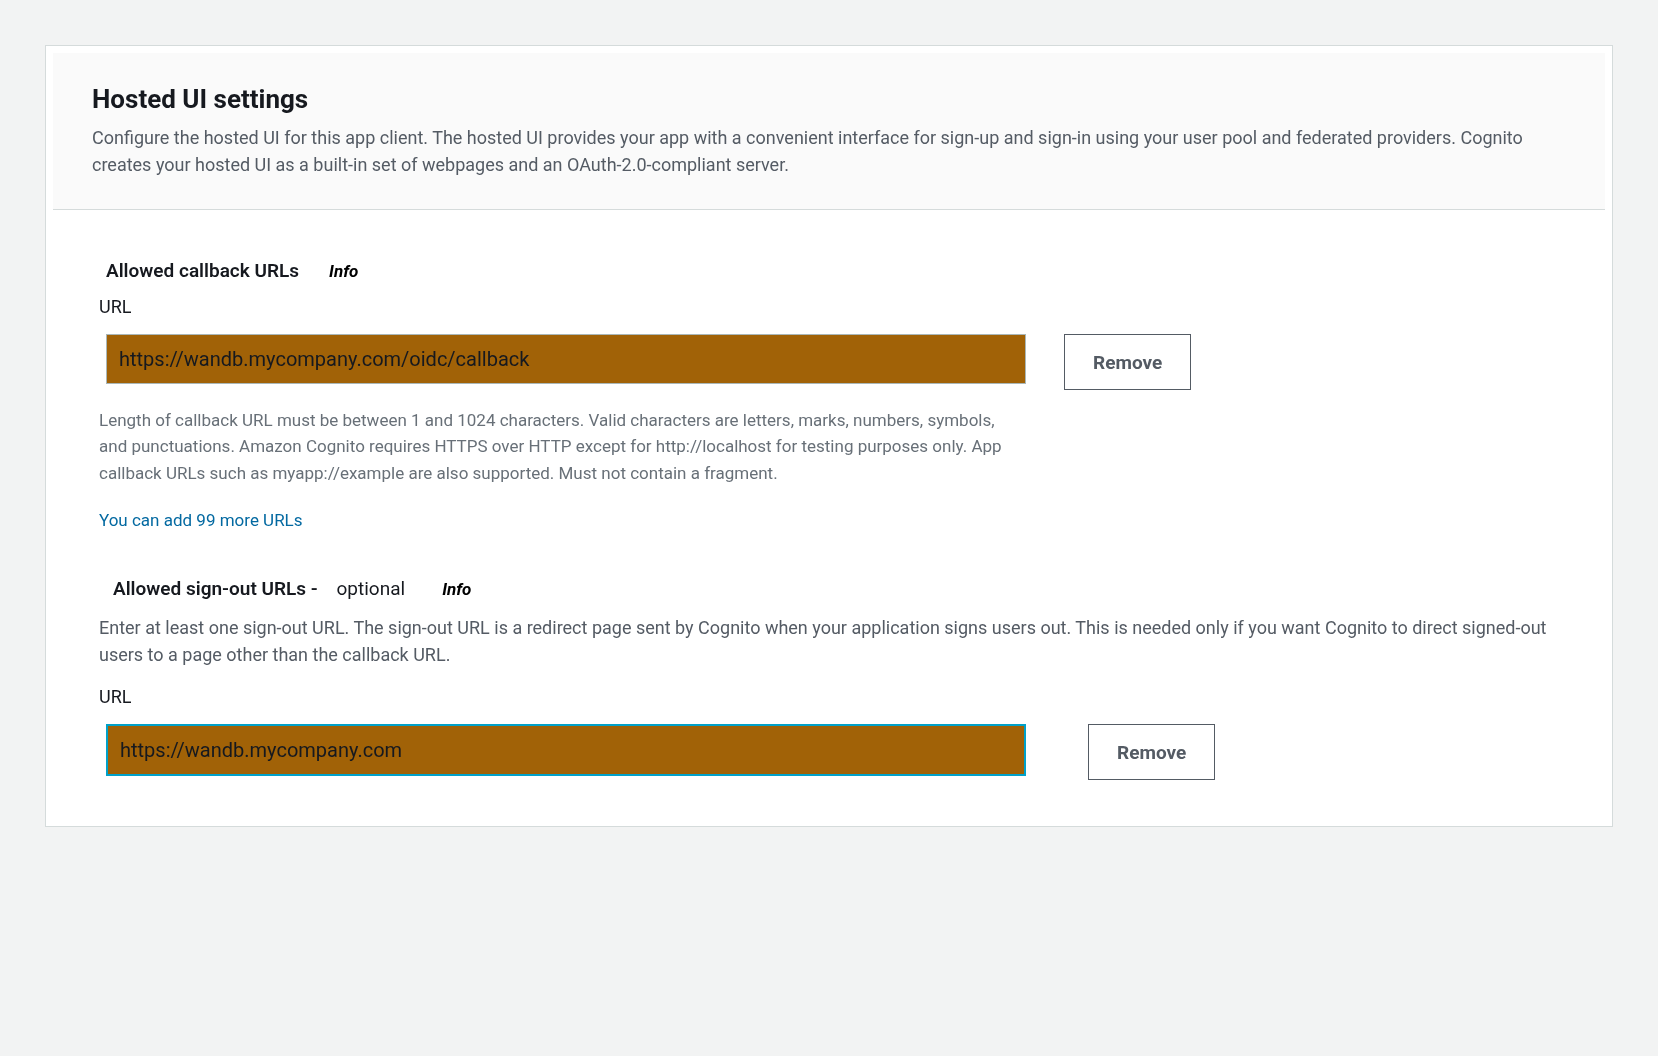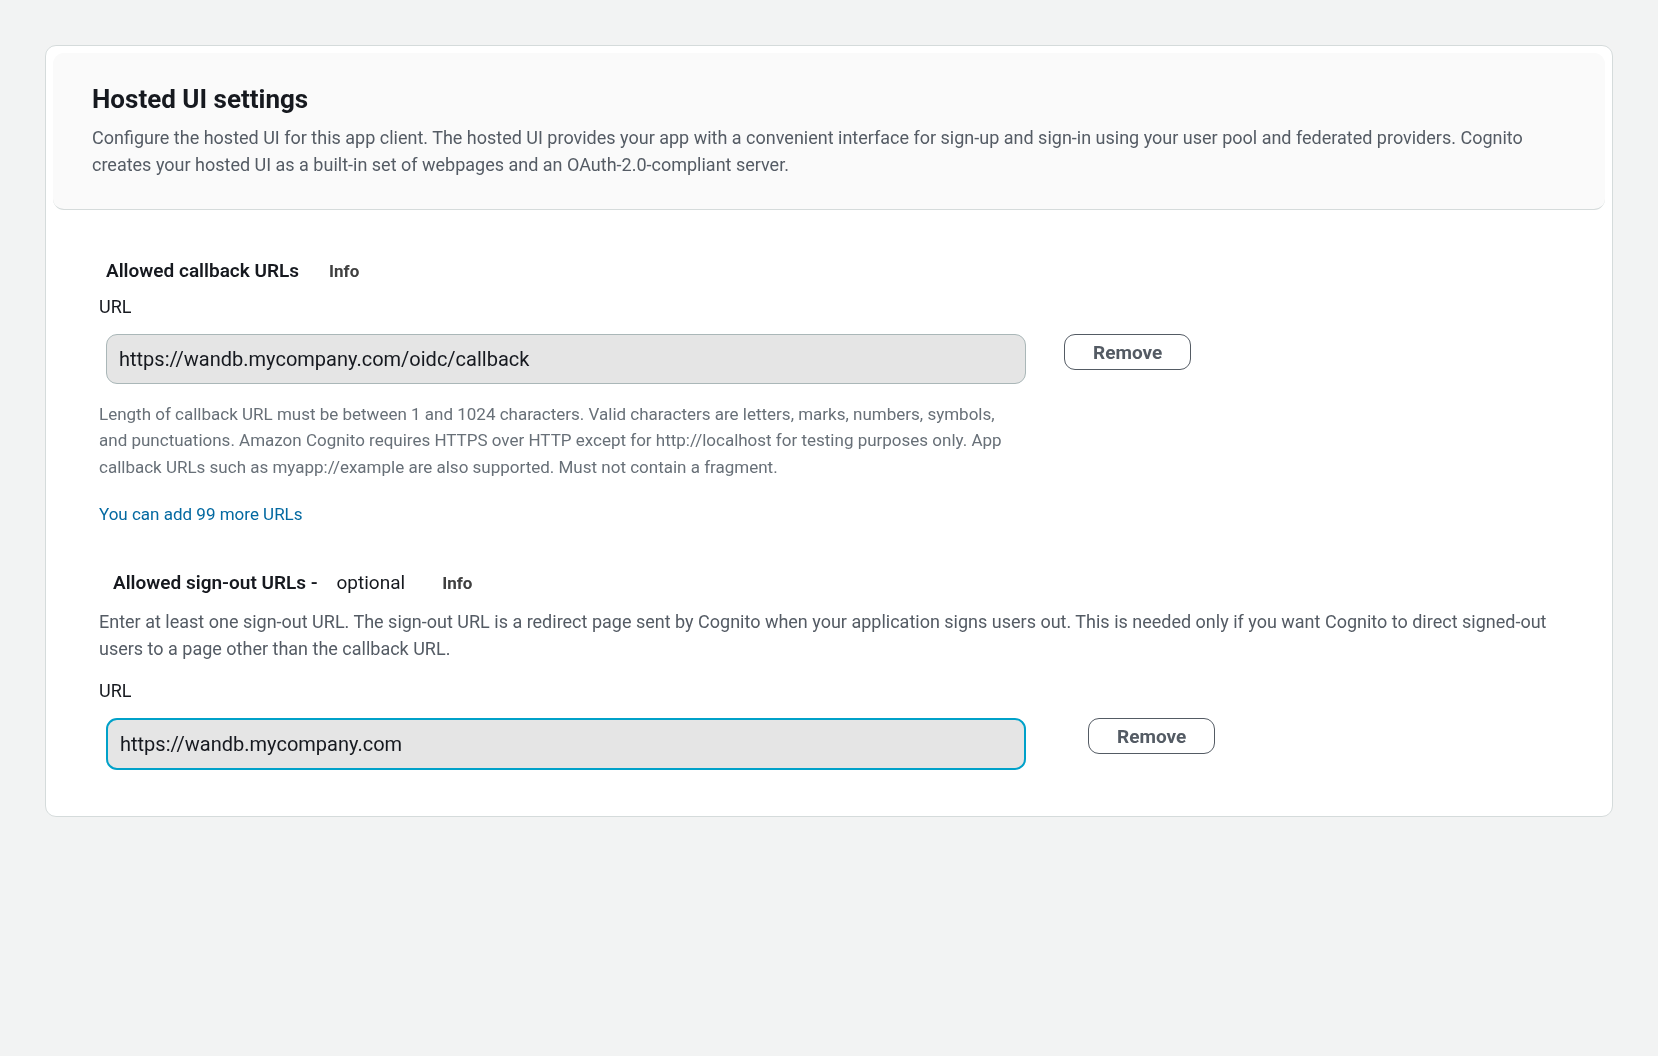--- a/index.html
+++ b/index.html
@@ -1,19 +1,18 @@
 <!DOCTYPE html>
 <html><head>
   <meta charset="utf-8">
   <style>
     * {
       box-sizing: border-box;
       margin: 7px;
       padding: 0;
-      border-radius: 11px;
     }
     body {
       font-family: -apple-system, BlinkMacSystemFont, "Segoe UI", Roboto, "Helvetica Neue", Arial, sans-serif;
       background: #f2f3f3;
       padding: 24px;
       color: #16191f;
     }
     .panel {
       background: #ffffff;
       border: 1px solid #d5dbdb;
@@ -50,22 +49,23 @@
       font-size: 19px;
       font-weight: 600;
       color: #16191f;
     }
     .optional {
       font-weight: 400;
     }
     .info-link {
       font-size: 17px;
       font-weight: 700;
-      color: #404040;
+      color: #000000;
       cursor: pointer;
+      font-style: italic;
     }
     .section-desc {
       font-size: 18px;
       color: #545b64;
       line-height: 1.5;
       margin-bottom: 18px;
     }
     .field-label {
       font-size: 18px;
       color: #16191f;
@@ -77,29 +77,29 @@
       align-items: stretch;
       margin-bottom: 10px;
     }
     .text-input {
       flex: 0 0 920px;
       height: 48px;
       border: 1px solid #aab7b8;
       padding: 24px 12px;
       font-size: 20px;
       color: #16191f;
-      background: #e5e5e5;
+      background: #a16207;
       font-family: inherit;
     }
     .text-input.focused {
       border: 2px solid #00a1c9;
       outline: none;
     }
     .btn {
-      height: 36px;
+      height: 56px;
       padding: 0 28px;
       background: #ffffff;
       border: 1px solid #545b64;
       font-size: 19px;
       font-weight: 700;
       color: #545b64;
       cursor: pointer;
       font-family: inherit;
       display: inline-flex;
       align-items: center;

